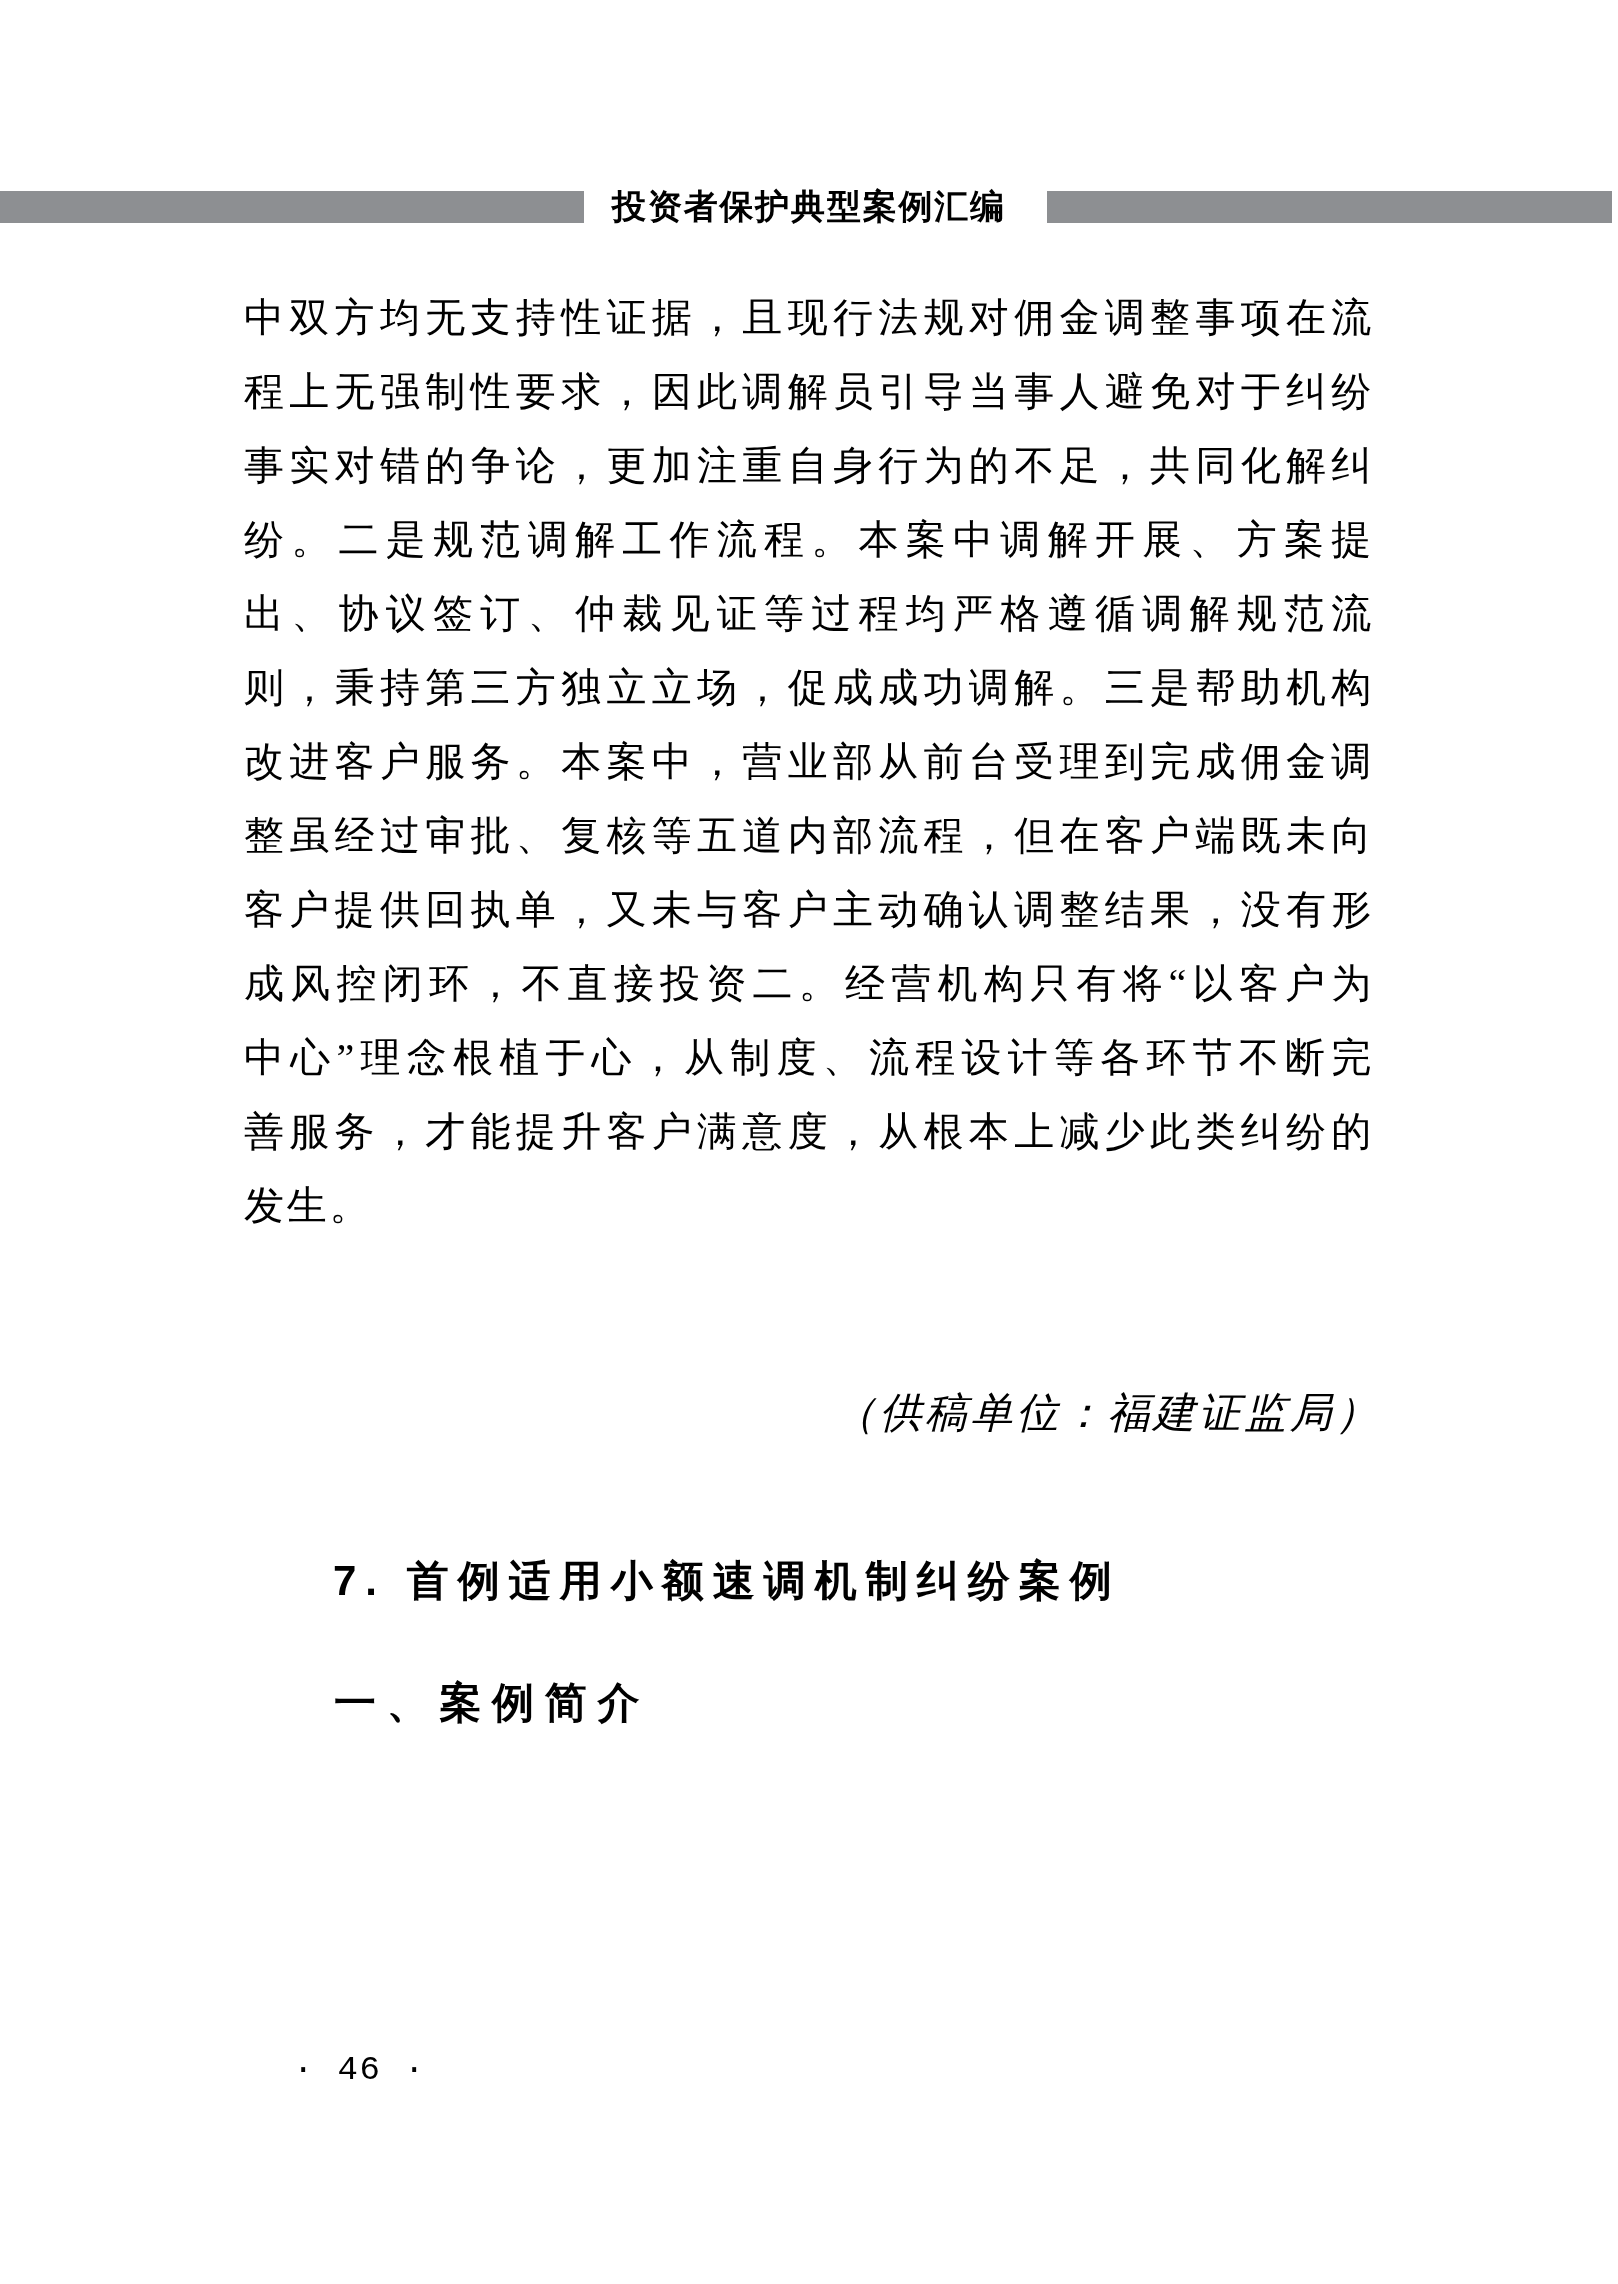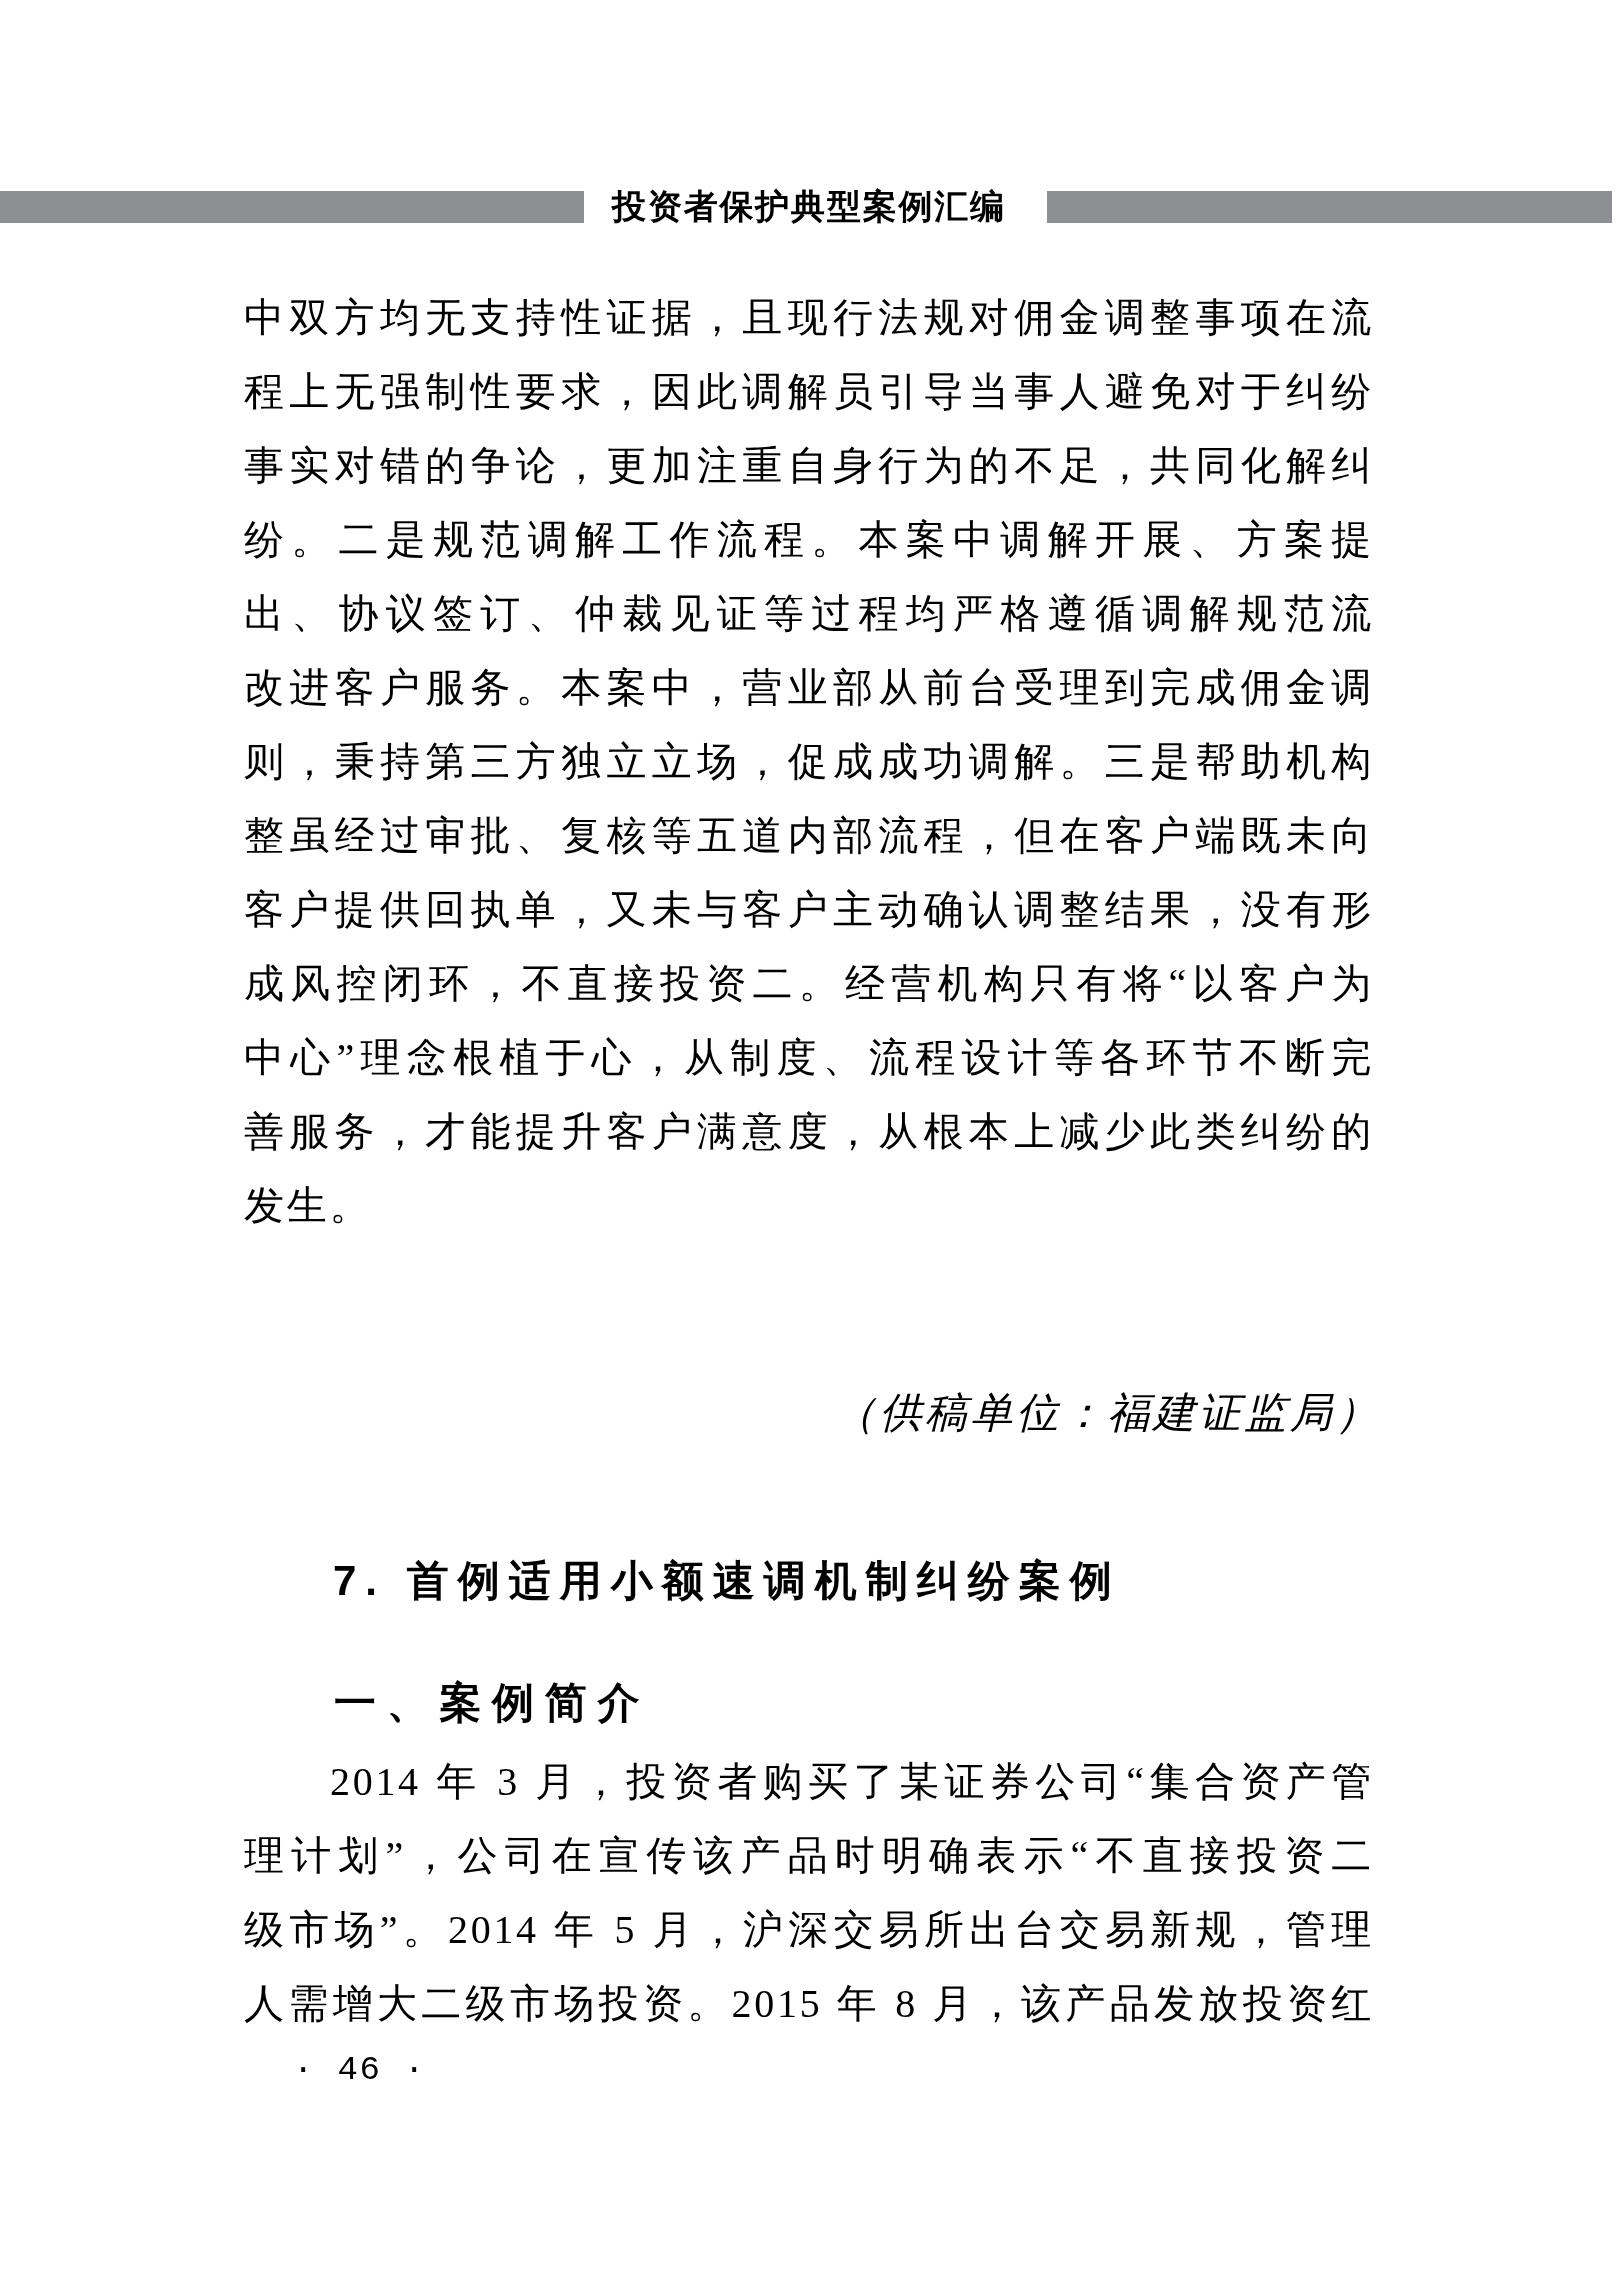--- a/index.html
+++ b/index.html
@@ -67,39 +67,33 @@
     <div class="header-title">投资者保护典型案例汇编</div>
     <div class="bar bar-right"></div>
   </div>
 
   <div class="body-text p1">
     <div class="line">中双方均无支持性证据，且现行法规对佣金调整事项在流</div>
     <div class="line">程上无强制性要求，因此调解员引导当事人避免对于纠纷</div>
     <div class="line">事实对错的争论，更加注重自身行为的不足，共同化解纠</div>
     <div class="line">纷。二是规范调解工作流程。本案中调解开展、方案提</div>
     <div class="line">出、协议签订、仲裁见证等过程均严格遵循调解规范流</div>
+    <div class="line">则，秉持第三方独立立场，促成成功调解。三是帮助机构</div>
     <div class="line">改进客户服务。本案中，营业部从前台受理到完成佣金调</div>
-    <div class="line">则，秉持第三方独立立场，促成成功调解。三是帮助机构</div>
     <div class="line">整虽经过审批、复核等五道内部流程，但在客户端既未向</div>
     <div class="line">客户提供回执单，又未与客户主动确认调整结果，没有形</div>
     <div class="line">成风控闭环，不直接投资二。经营机构只有将“以客户为</div>
     <div class="line">中心”理念根植于心，从制度、流程设计等各环节不断完</div>
     <div class="line">善服务，才能提升客户满意度，从根本上减少此类纠纷的</div>
     <div class="line no-just">发生。</div>
   </div>
 
   <div class="attribution">（供稿单位：福建证监局）</div>
 
   <div class="section-heading">7. 首例适用小额速调机制纠纷案例</div>
 
   <div class="subsection-heading">一、案例简介</div>
 
-  <div class="body-text p2">
-    <div class="line indent">2014 年 3 月，投资者购买了某证券公司“集合资产管</div>
-    <div class="line">理计划”，公司在宣传该产品时明确表示“不直接投资二</div>
-    <div class="line">级市场”。2014 年 5 月，沪深交易所出台交易新规，管理</div>
-    <div class="line">人需增大二级市场投资。2015 年 8 月，该产品发放投资红</div>
-  </div>
 
   <div class="page-number">· 46 ·</div>
 
 </div>
 
 
 </body></html>

